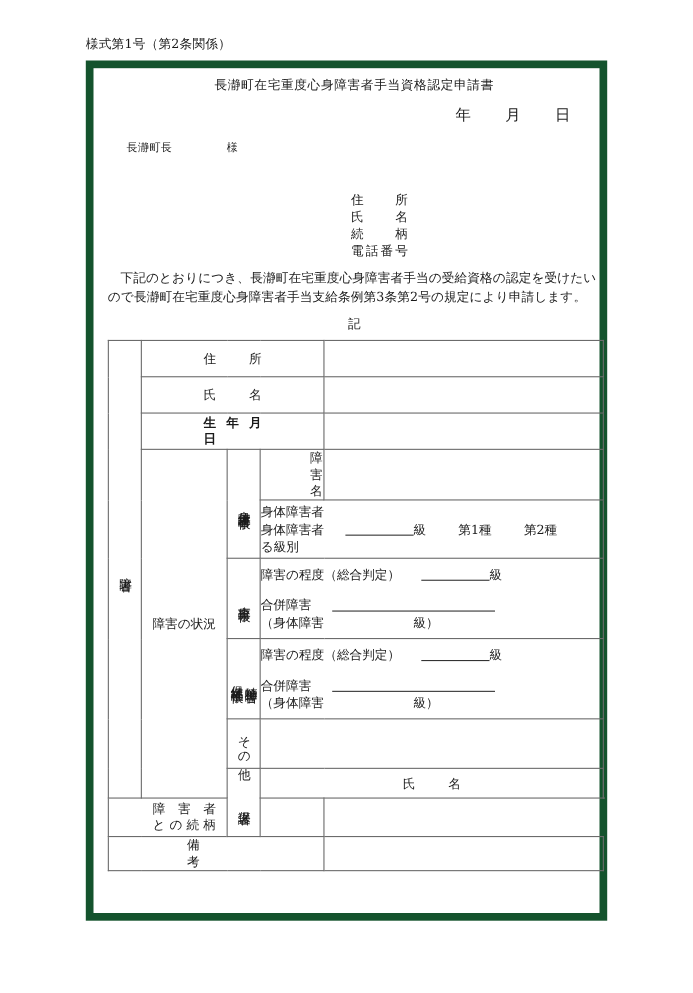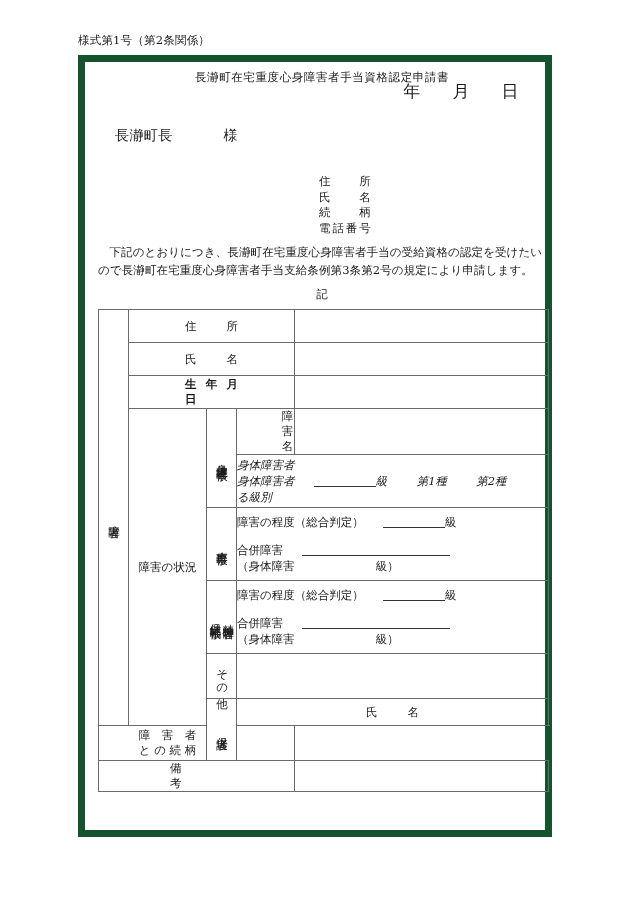--- a/index.html
+++ b/index.html
@@ -43,33 +43,33 @@
     left: 0;
     top: 8px;
     width: 474px;
     text-align: center;
     font-size: 11.5px;
     letter-spacing: 0.6px;
   }
   .date-line {
     position: absolute;
     right: 26px;
-    top: 18px;
-    font-size: 17px;
+    top: 34px;
+    font-size: 14px;
     letter-spacing: 0.4px;
   }
   .date-line span { display: inline-block; }
   .date-line .g-year  { margin-right: 26px; }
   .date-line .g-month { margin-right: 26px; }
 
   .addressee {
     position: absolute;
     left: 30px;
     top: 65px;
-    font-size: 14px;
+    font-size: 10px;
     letter-spacing: 0.4px;
   }
   .addressee .honorific { display: inline-block; margin-left: 46px; }
 
   
   .applicant-block {
     position: absolute;
     left: 234px;
     top: 112px;
     font-size: 11.5px;
@@ -272,21 +272,21 @@
             <span class="vert">身体障害者手帳</span>
           </div>
         </td>
         <td class="lbl" style="height:34px;padding-left:44px;">
           <span>障害 名</span>
         </td>
         <td></td>
       </tr>
 
       <tr>
-        <td colspan="2" class="cell-pad" style="height:52px;font-style:italic;">
+        <td colspan="2" class="cell-pad" style="height:52px;">
           <div class="sub-line">身体障害者</div>
           <div class="sub-line">
             <span>身体障害者</span>
             <span class="gap-sm"></span>
             <span class="ul-short"></span><span>級</span>
             <span class="gap-md"></span>
             <span>第1種</span>
             <span class="gap-md"></span>
             <span>第2種</span>
           </div>

